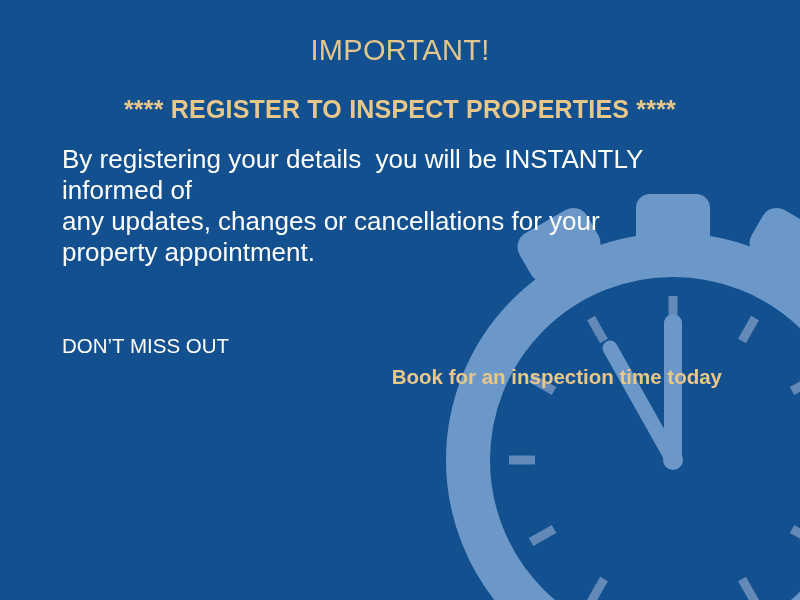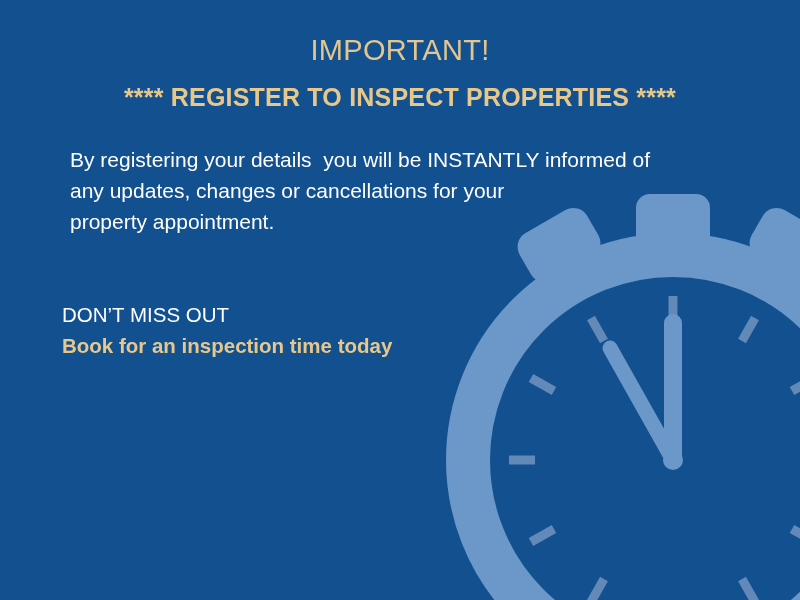--- a/index.html
+++ b/index.html
@@ -53,55 +53,55 @@
     line-height: 40px;
     letter-spacing: 0.3px;
   }
 
   .headline-register {
     color: #e8c88a;
     font-size: 25px;
     font-weight: bold;
     line-height: 38px;
     letter-spacing: 0.2px;
-    margin-top: 8px;
+    margin-top: 20px;
   }
 
   #body-block {
     position: absolute;
     left: 62px;
     top: 144px;
     width: 660px;
   }
 
   .para {
     color: #ffffff;
-    font-size: 21px;
+    font-size: 26px;
     font-weight: 400;
     line-height: 31px;
     white-space: pre-wrap;
-    margin-left: 8px;
   }
 
   .para-gap {
     height: 31px;
   }
 
   .cta-plain {
     color: #ffffff;
     font-size: 20.5px;
     font-weight: 400;
     line-height: 31px;
   }
 
   .cta-gold {
     color: #e8c88a;
     font-size: 20.5px;
     font-weight: bold;
     line-height: 31px;
+    text-align: right;
   }
 </style>
 </head>
 <body>
 
 <div id="slide">
 
   <svg id="stopwatch-graphic" viewBox="0 0 800 600" xmlns="http://www.w3.org/2000/svg">
 
     <g fill="#6b98c8">

